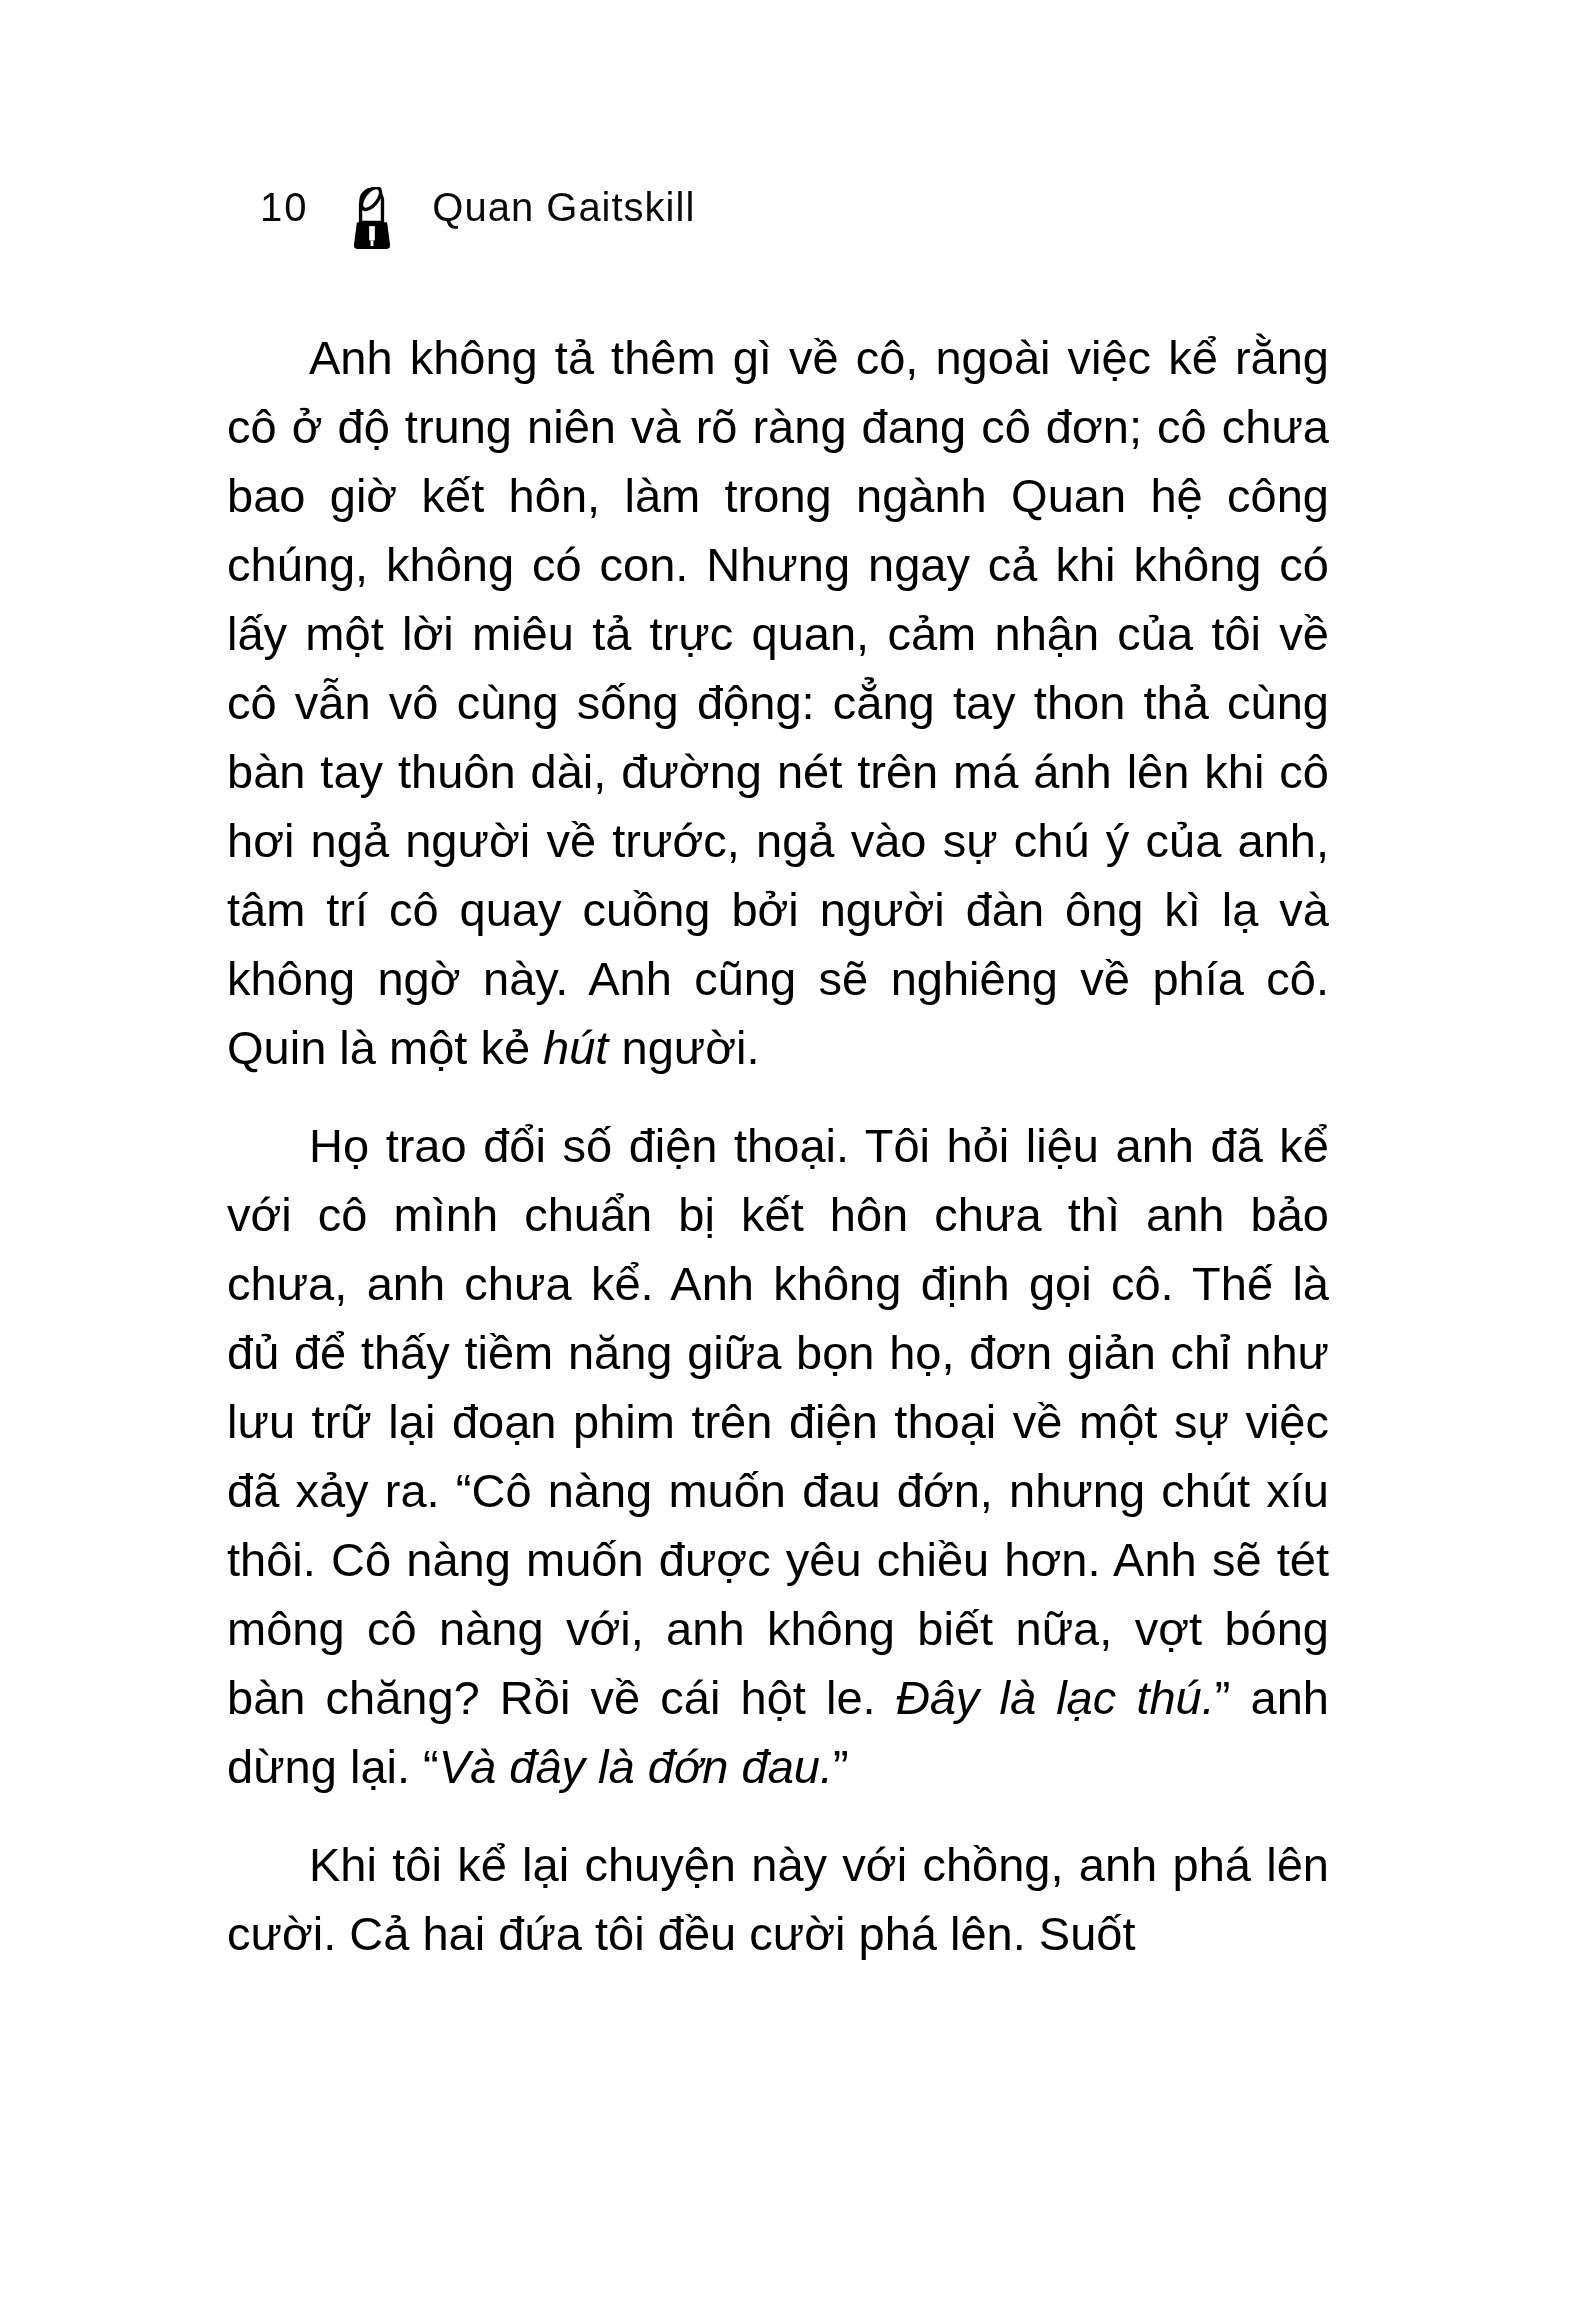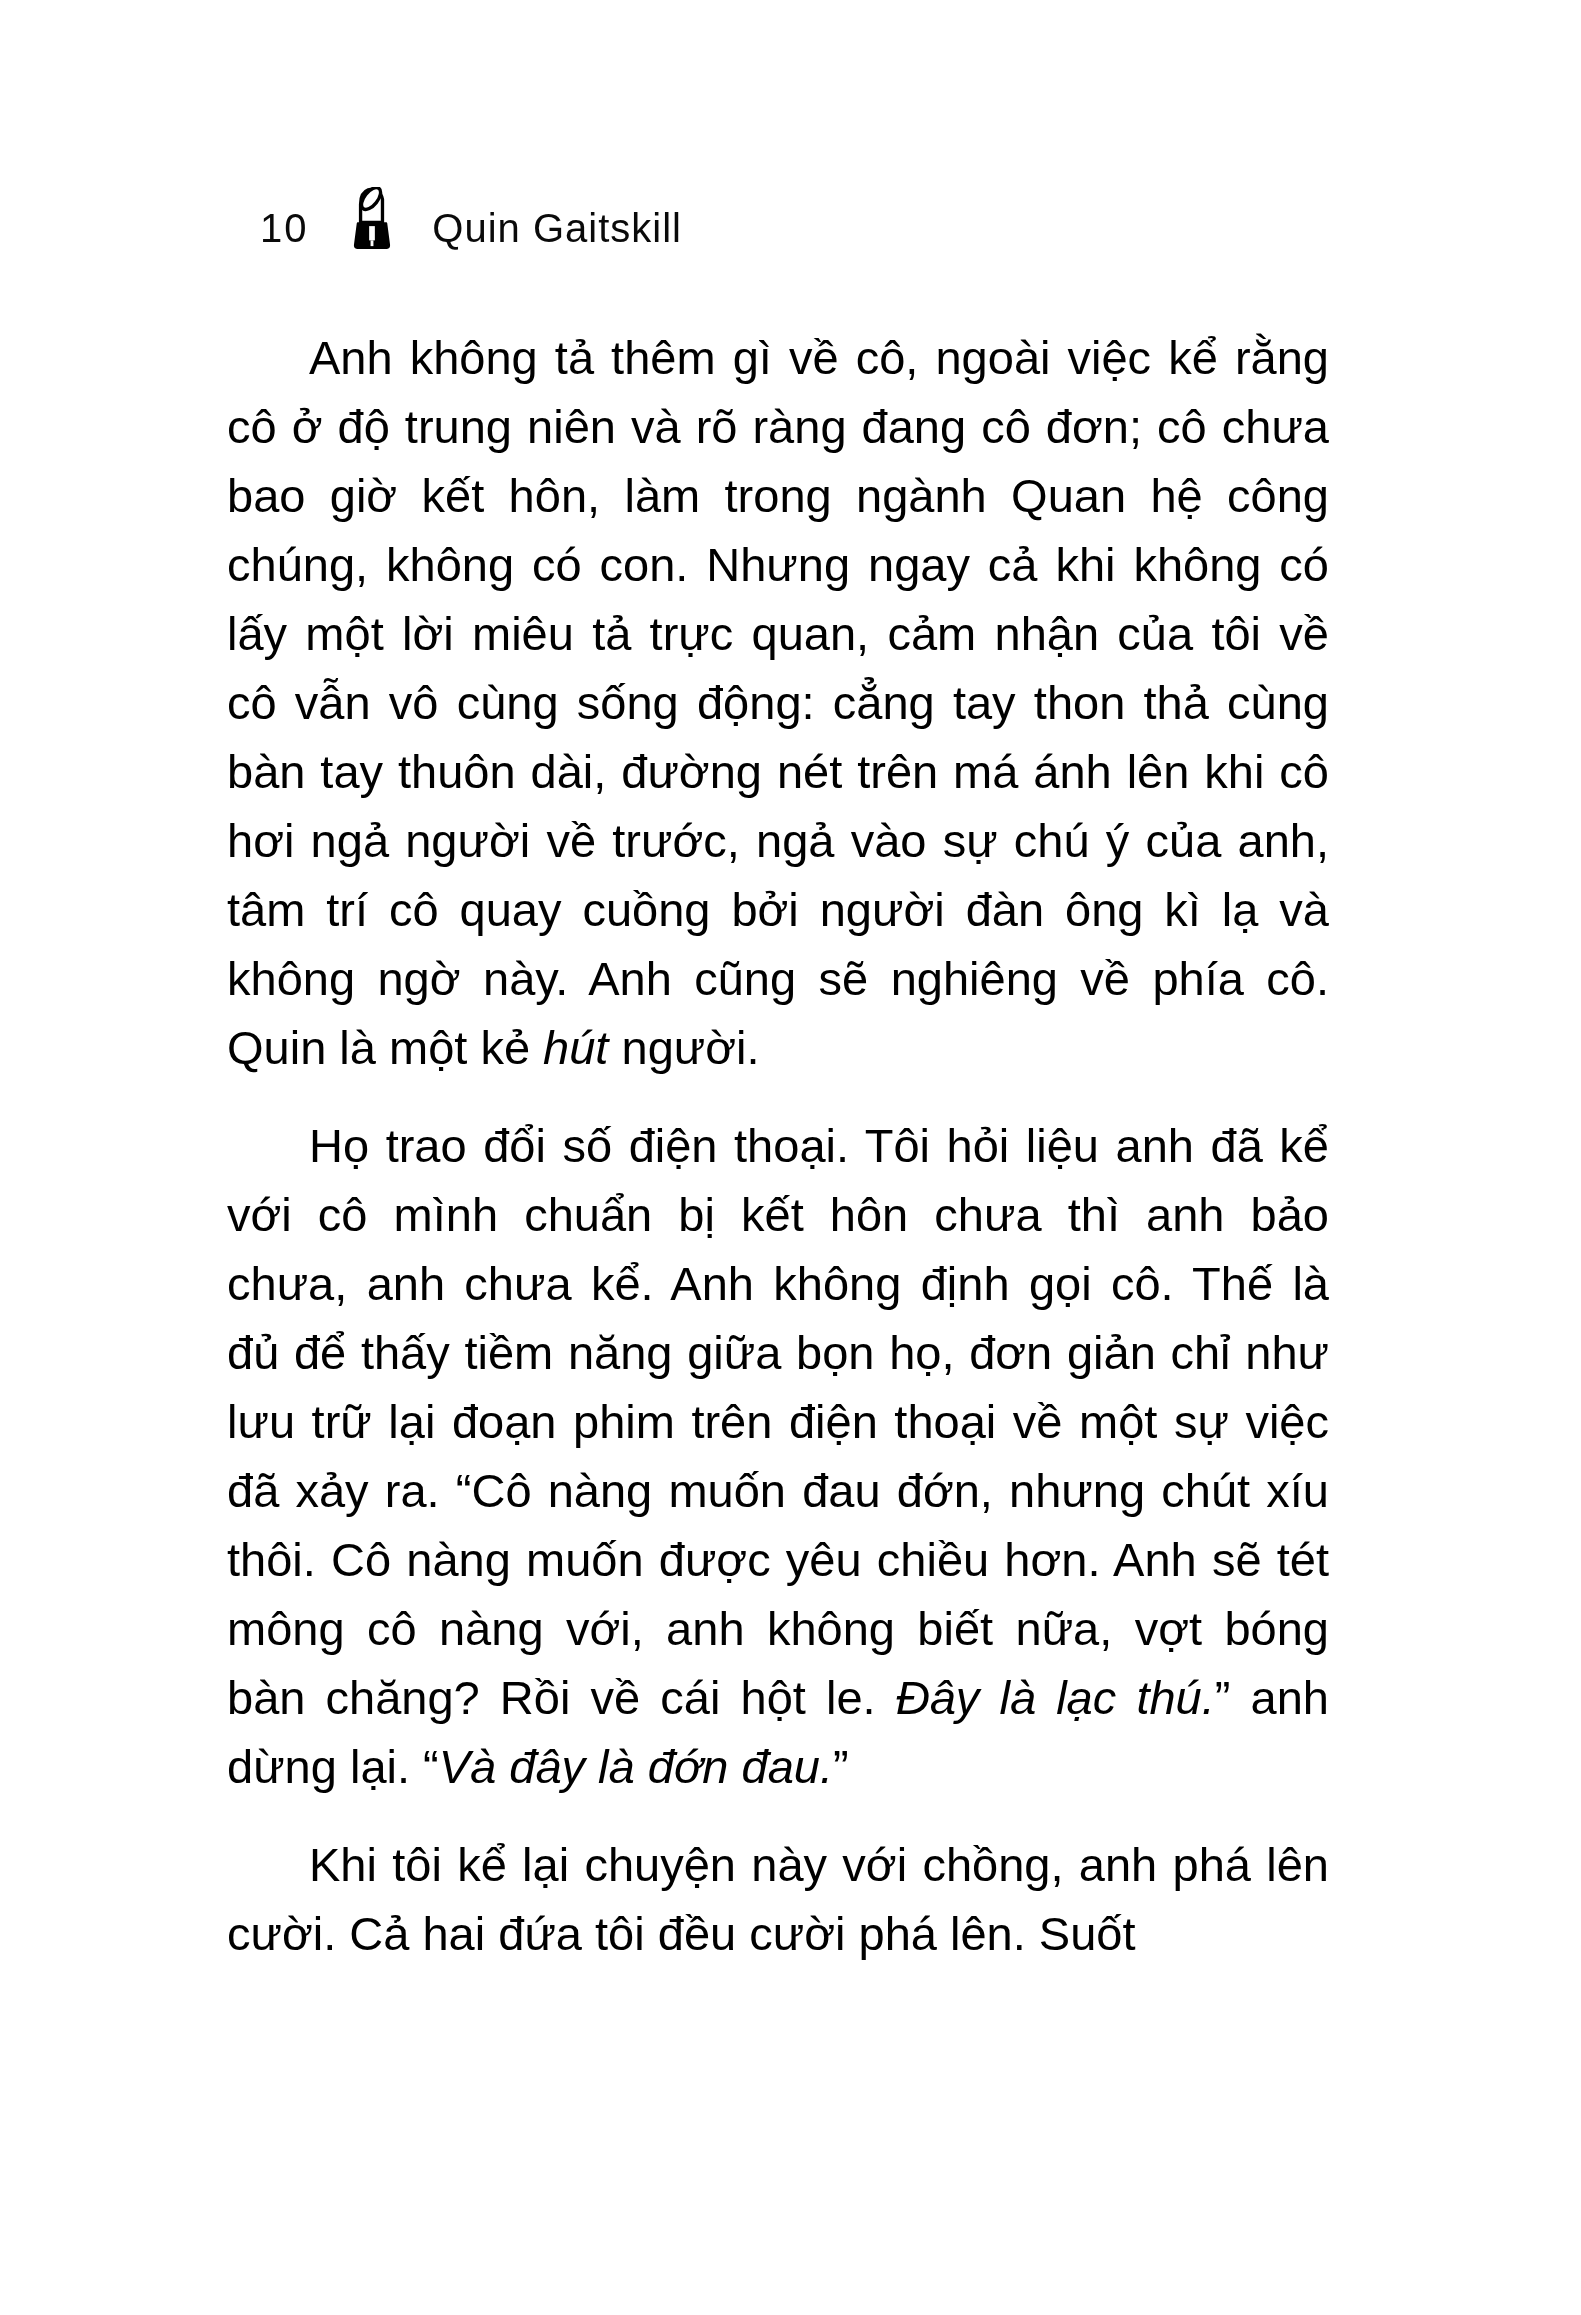--- a/index.html
+++ b/index.html
@@ -10,21 +10,21 @@
     background: #ffffff;
     margin: 0 auto;
     overflow: hidden;
   }
   .running-header {
     position: absolute;
     left: 260px;
     top: 187px;
     height: 63px;
     display: flex;
-    align-items: flex-end;
+    align-items: flex-start;
     font-family: "Liberation Sans", "DejaVu Sans", sans-serif;
     color: #0a0a0a;
   }
   .page-number {
     font-size: 40px;
     line-height: 1;
     padding-bottom: 1.9px;
     letter-spacing: 1.9px;
   }
   .header-icon {
@@ -72,21 +72,21 @@
       <path d="M9 37 L9 18 Q9 6 17 3 Q29 -1 32 13 L32 37 Z" fill="#ffffff" stroke="#000000" stroke-width="3.5" stroke-linejoin="round"></path>
 
       <ellipse cx="20" cy="12" rx="13.5" ry="7" transform="rotate(-52 20 12)" fill="#ffffff" stroke="#000000" stroke-width="3.5"></ellipse>
 
       <path d="M6 38 L36 38 L39 61 Q39 64 36 64 L6 64 Q3 64 3 61 Z" fill="#000000" stroke="#000000" stroke-width="2" stroke-linejoin="round"></path>
 
       <rect x="18" y="41" width="6" height="15" fill="#ffffff"></rect>
       <rect x="19.5" y="56" width="3" height="6" fill="#ffffff"></rect>
     </svg>
 
-    <span class="author-name">Quin Gaitskill</span>
+    <span class="author-name">Quan Gaitskill</span>
   </div>
 
   <div class="body-text">
       <p><span>Anh không tả thêm gì về cô, ngoài việc kể rằng cô ở độ trung niên và rõ ràng đang cô đơn; cô chưa bao giờ kết hôn, làm trong ngành Quan hệ công chúng, không có con. Nhưng ngay cả khi không có lấy một lời miêu tả trực quan, cảm nhận của tôi về cô vẫn vô cùng sống động: cẳng tay thon thả cùng bàn tay thuôn dài, đường nét trên má ánh lên khi cô hơi ngả người về trước, ngả vào sự chú ý của anh, tâm trí cô quay cuồng bởi người đàn ông kì lạ và không ngờ này. Anh cũng sẽ nghiêng về phía cô. Quin là một kẻ </span><span class="i">hút</span><span> người.</span></p>
       <p><span>Họ trao đổi số điện thoại. Tôi hỏi liệu anh đã kể với cô mình chuẩn bị kết hôn chưa thì anh bảo chưa, anh chưa kể. Anh không định gọi cô. Thế là đủ để thấy tiềm năng giữa bọn họ, đơn giản chỉ như lưu trữ lại đoạn phim trên điện thoại về một sự việc đã xảy ra. “Cô nàng muốn đau đớn, nhưng chút xíu thôi. Cô nàng muốn được yêu chiều hơn. Anh sẽ tét mông cô nàng với, anh không biết nữa, vợt bóng bàn chăng? Rồi về cái hột le. </span><span class="i">Đây là lạc thú.</span><span>” anh dừng lại. “</span><span class="i">Và đây là đớn đau.</span><span>”</span></p>
       <p><span>Khi tôi kể lại chuyện này với chồng, anh phá lên cười. Cả hai đứa tôi đều cười phá lên. Suốt</span></p>
     </div>
 
 </div>
 

